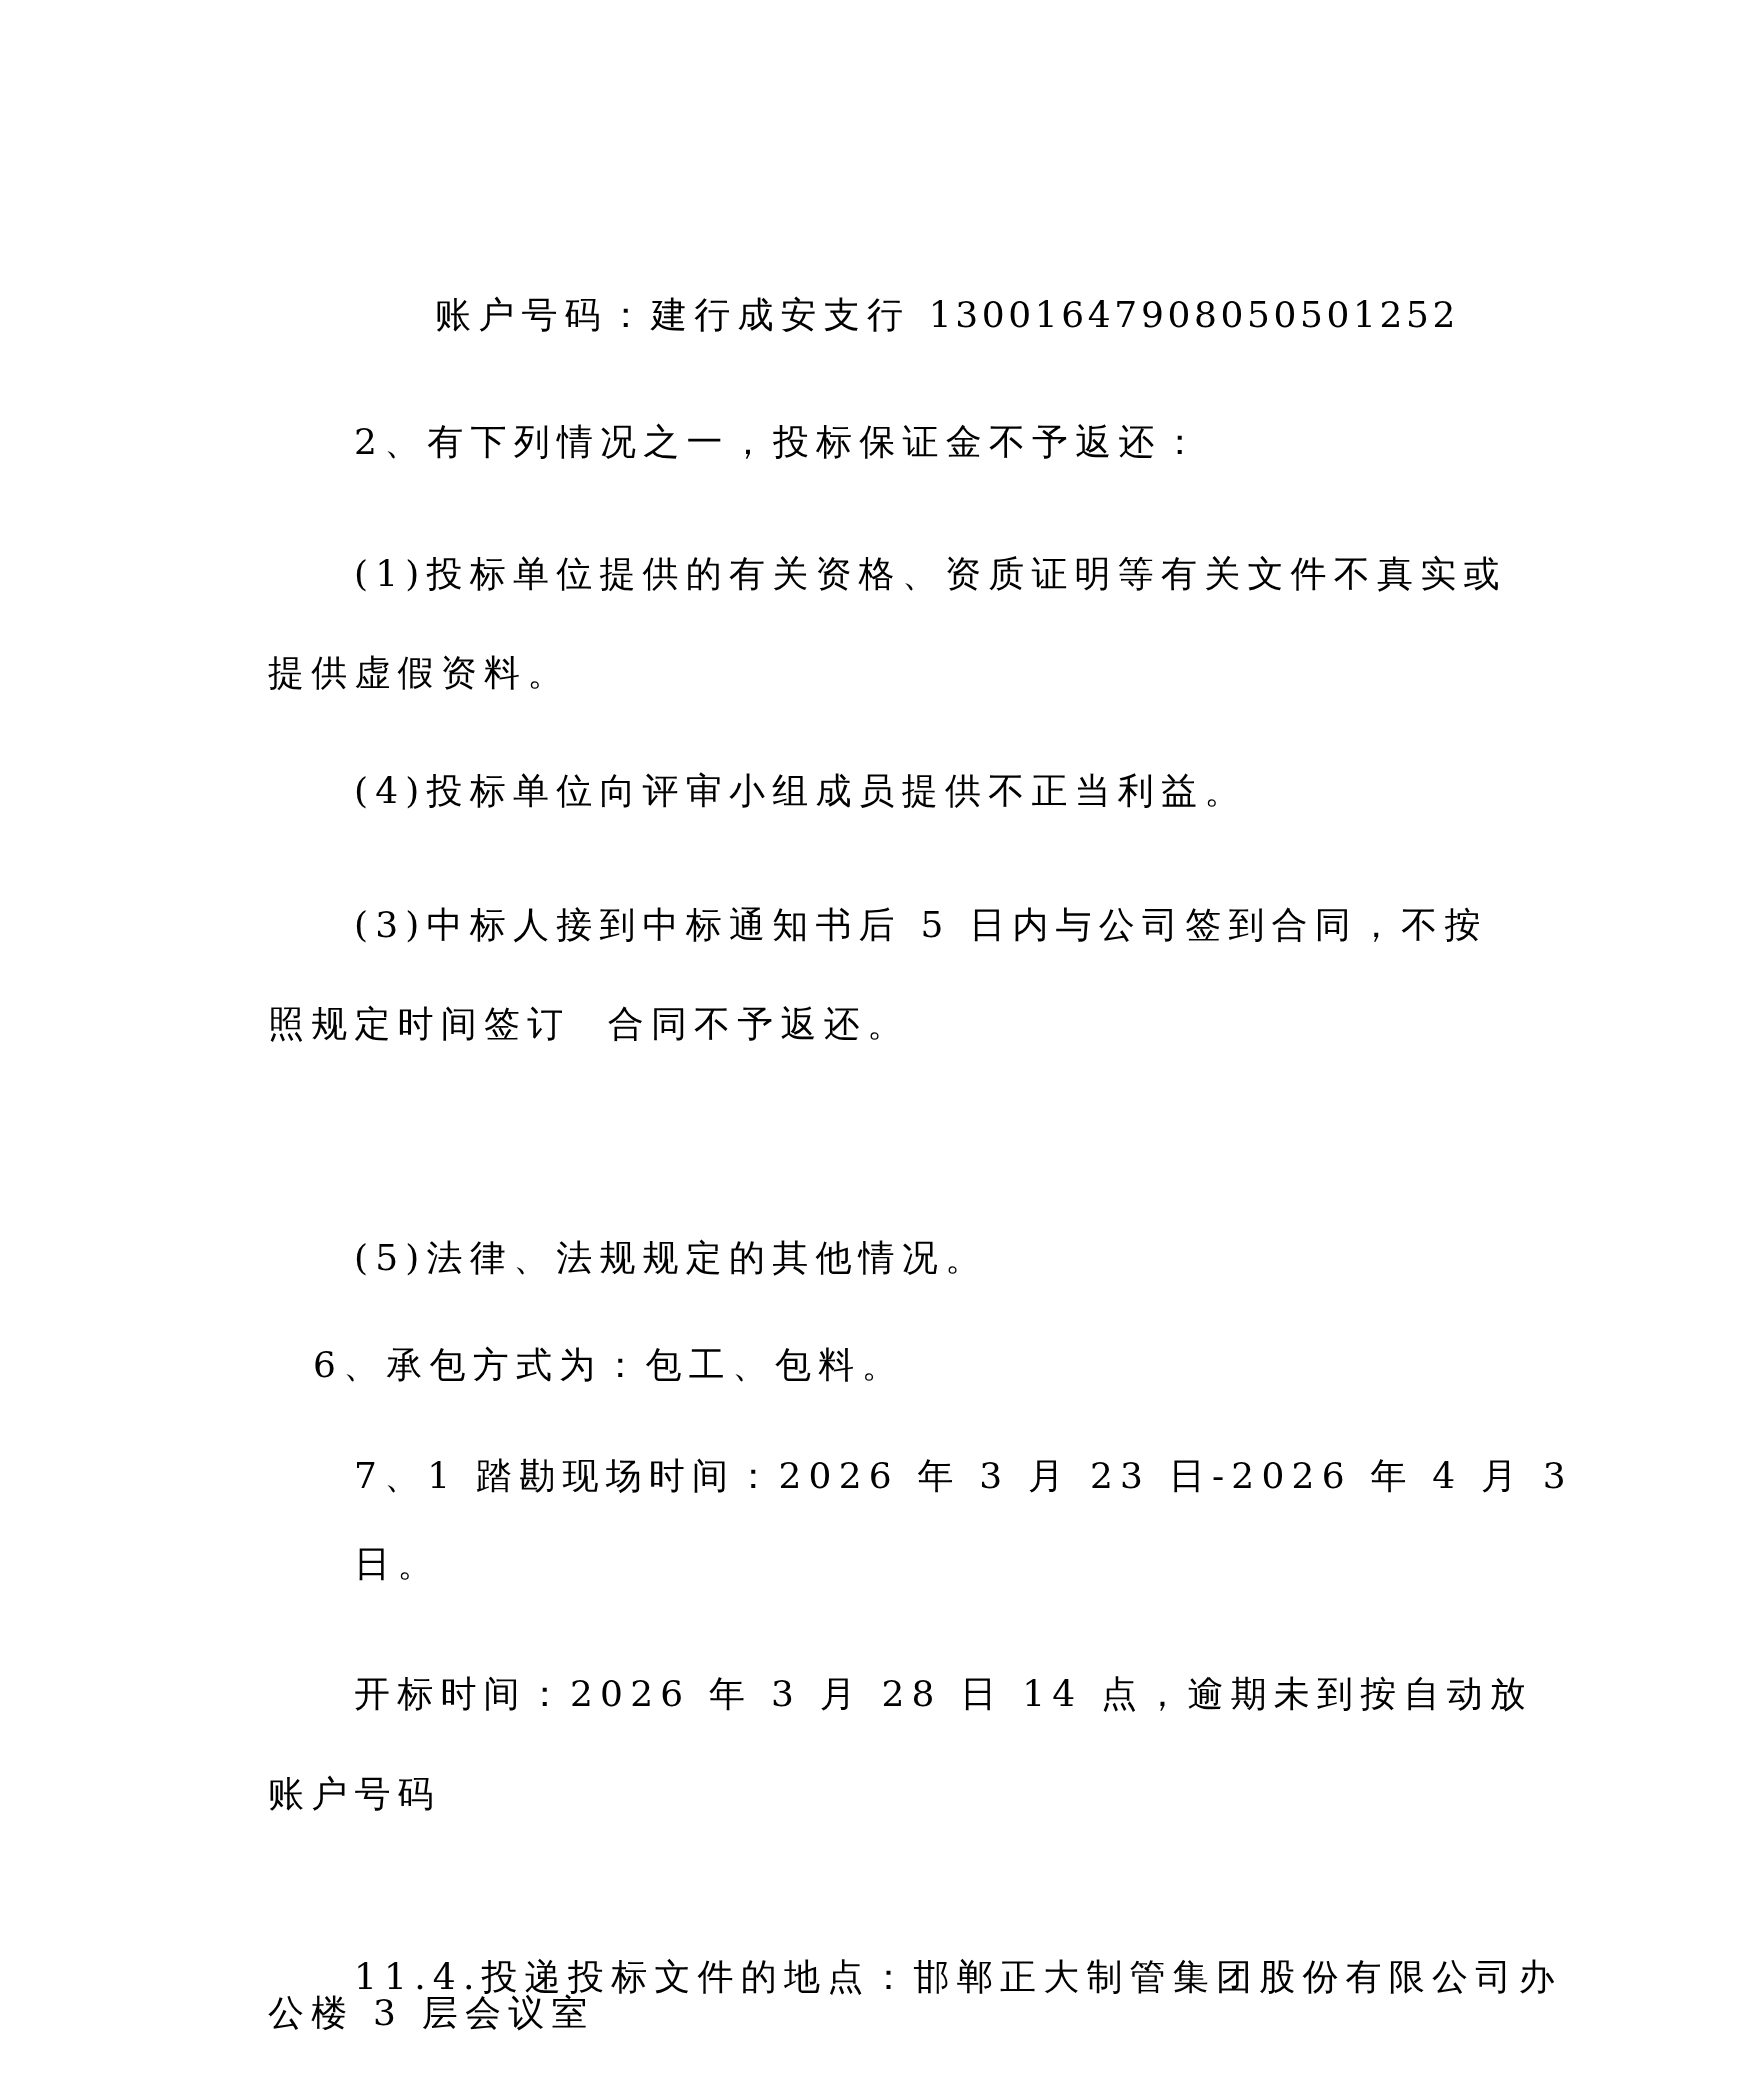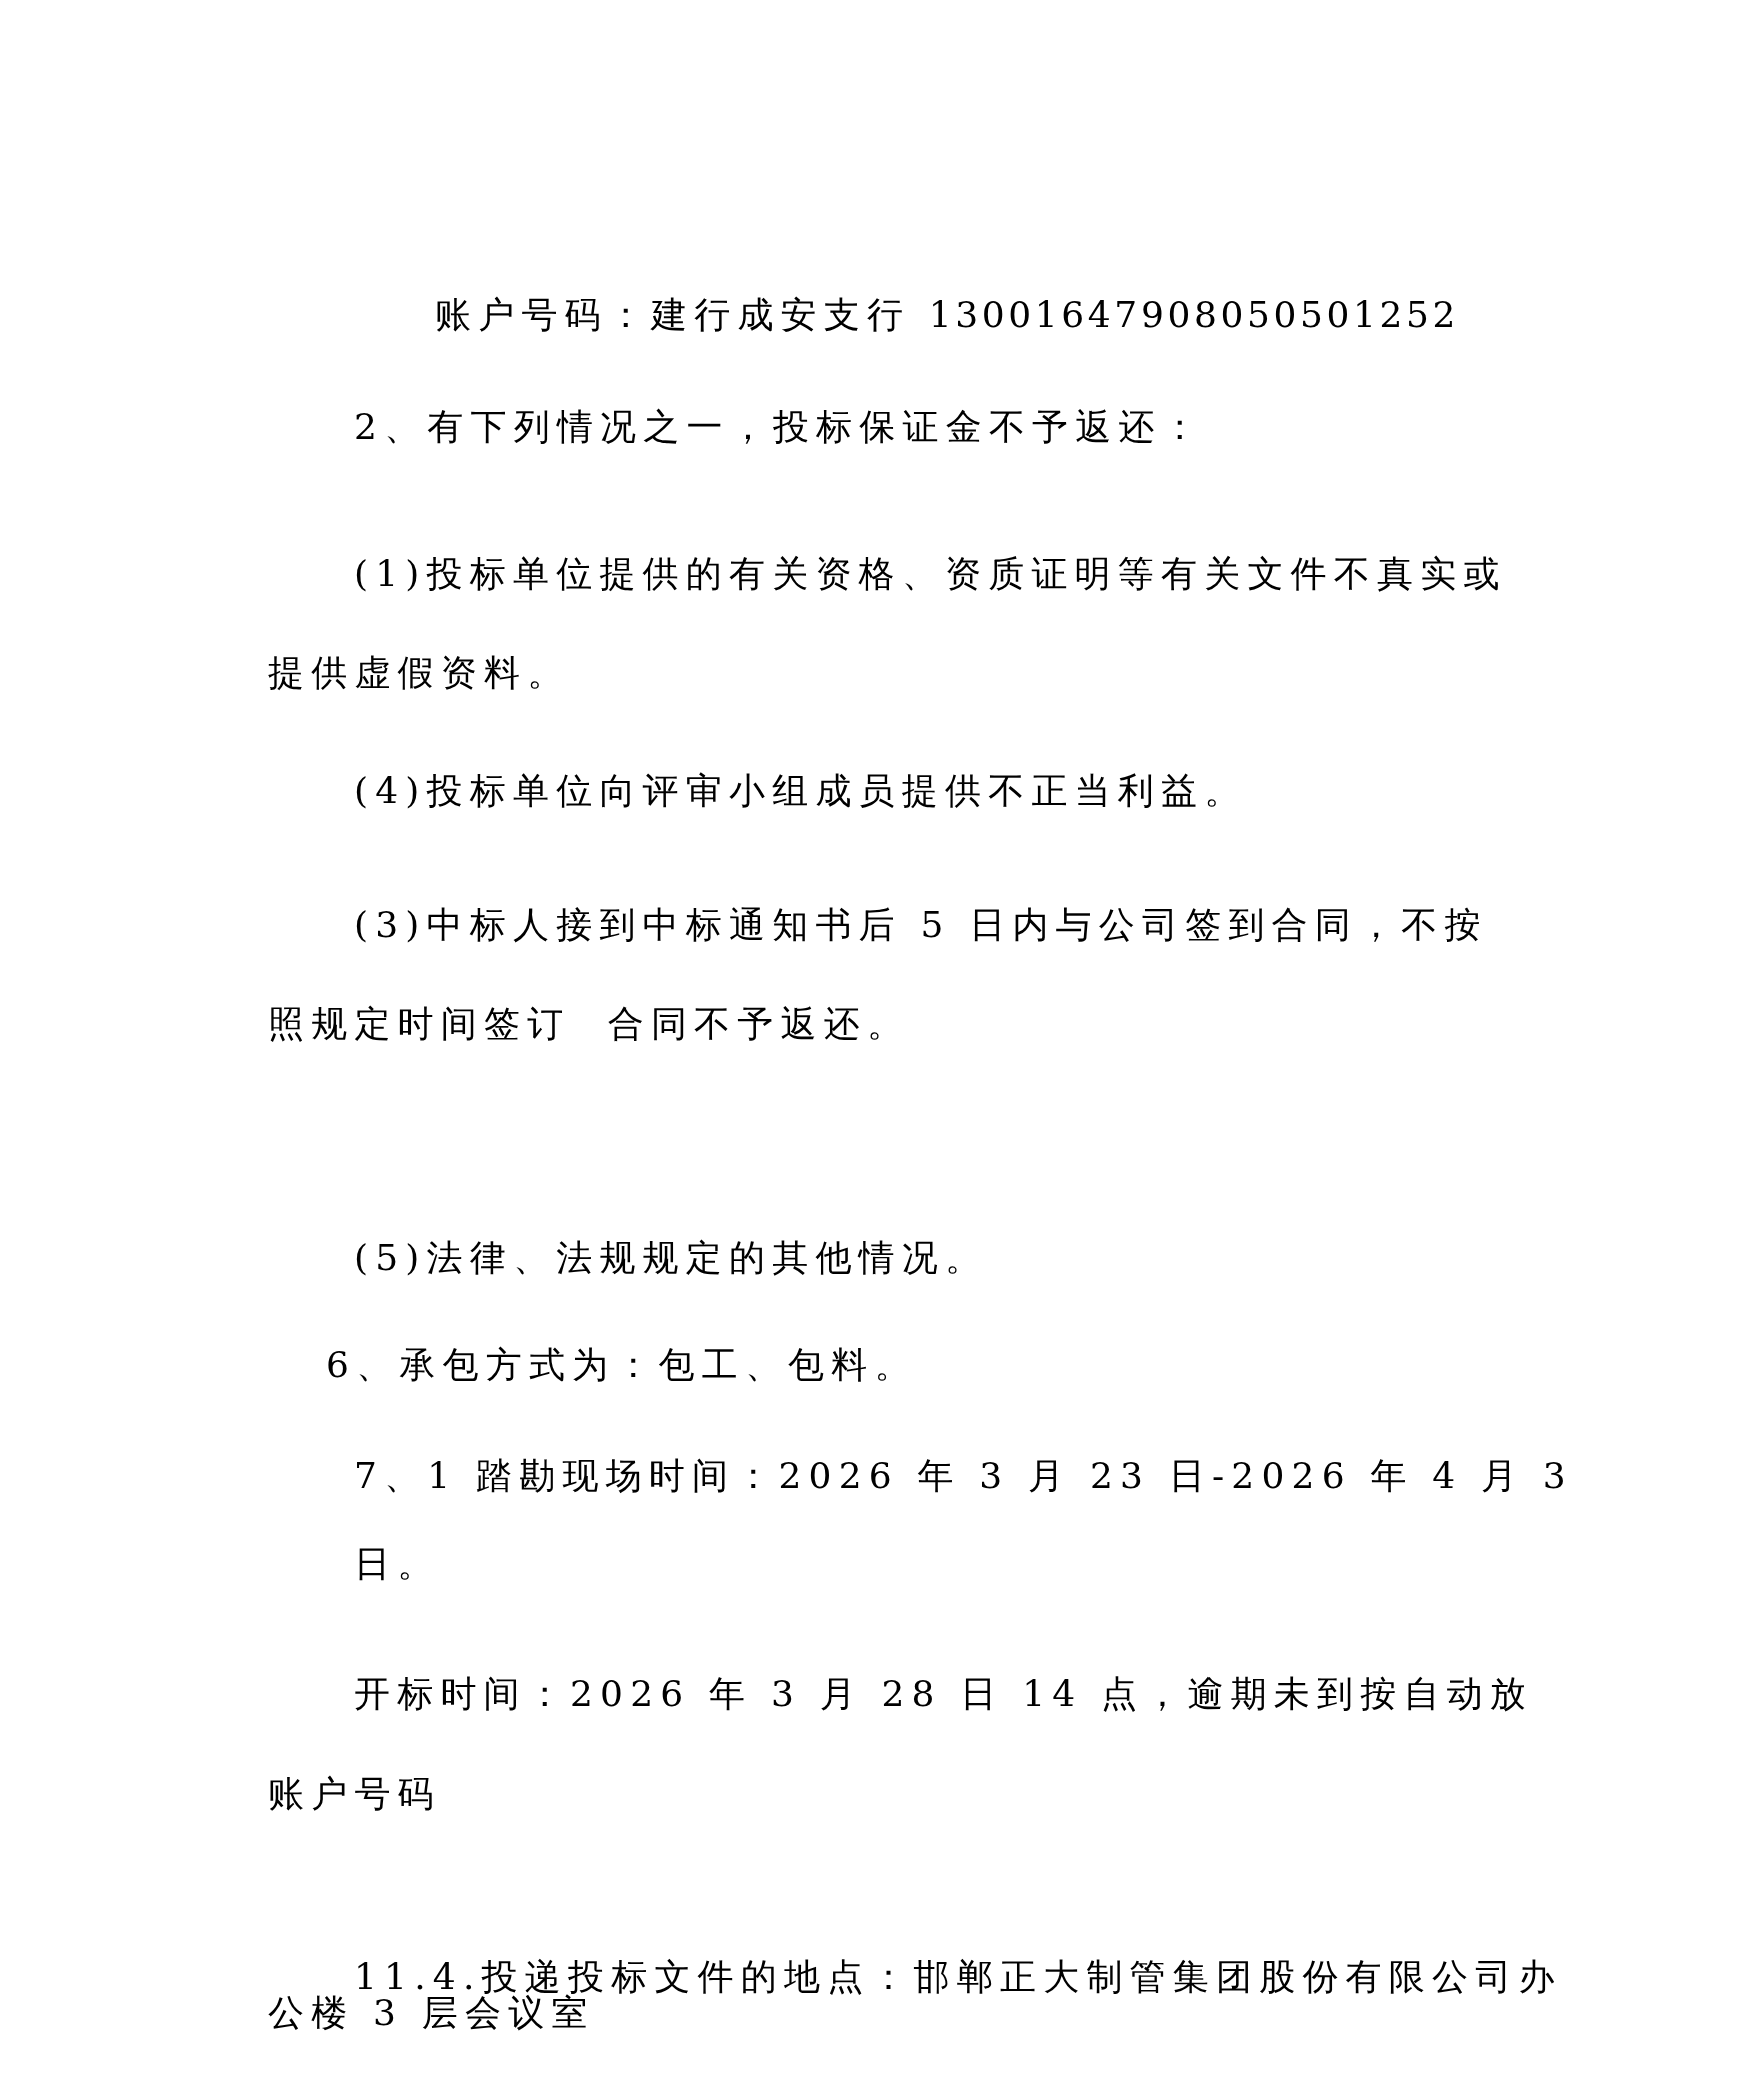--- a/index.html
+++ b/index.html
@@ -24,38 +24,38 @@
     margin: 0;
     color: #000000;
     font-size: 36px;
     line-height: 1.15;
     white-space: pre;
     letter-spacing: 0.2em;
     font-weight: 400;
   }
   
   .i0  { left: 268px; margin-top: 12px;  }   
-  .i15 { left: 326px;  }   
+  .i15 { left: 313px;  }   
   .i2  { left: 354px;  }   
   .i4  { left: 435px; }   
   .num {
     letter-spacing: 0.1em;
   }
   .cjk {
     letter-spacing: 0.2em;
   }
 </style>
 </head>
 <body>
 
 <div class="page">
 
   <p class="line i4" style="top:294px"><span class="cjk">账户号码：建行成安支行 </span><span class="num">13001647908050501252</span></p>
 
-  <p class="line i2" style="top:406px">2、有下列情况之一，投标保证金不予返还：</p>
+  <p class="line i2" style="top:421px">2、有下列情况之一，投标保证金不予返还：</p>
 
   <p class="line i2" style="top:553px">(1)投标单位提供的有关资格、资质证明等有关文件不真实或</p>
 
   <p class="line i0" style="top:640px">提供虚假资料。</p>
 
   <p class="line i2" style="top:770px">(4)投标单位向评审小组成员提供不正当利益。</p>
 
   <p class="line i2" style="top:904px">(3)中标人接到中标通知书后 5 日内与公司签到合同，不按</p>
 
   <p class="line i0" style="top:991px">照规定时间签订  合同不予返还。</p>

